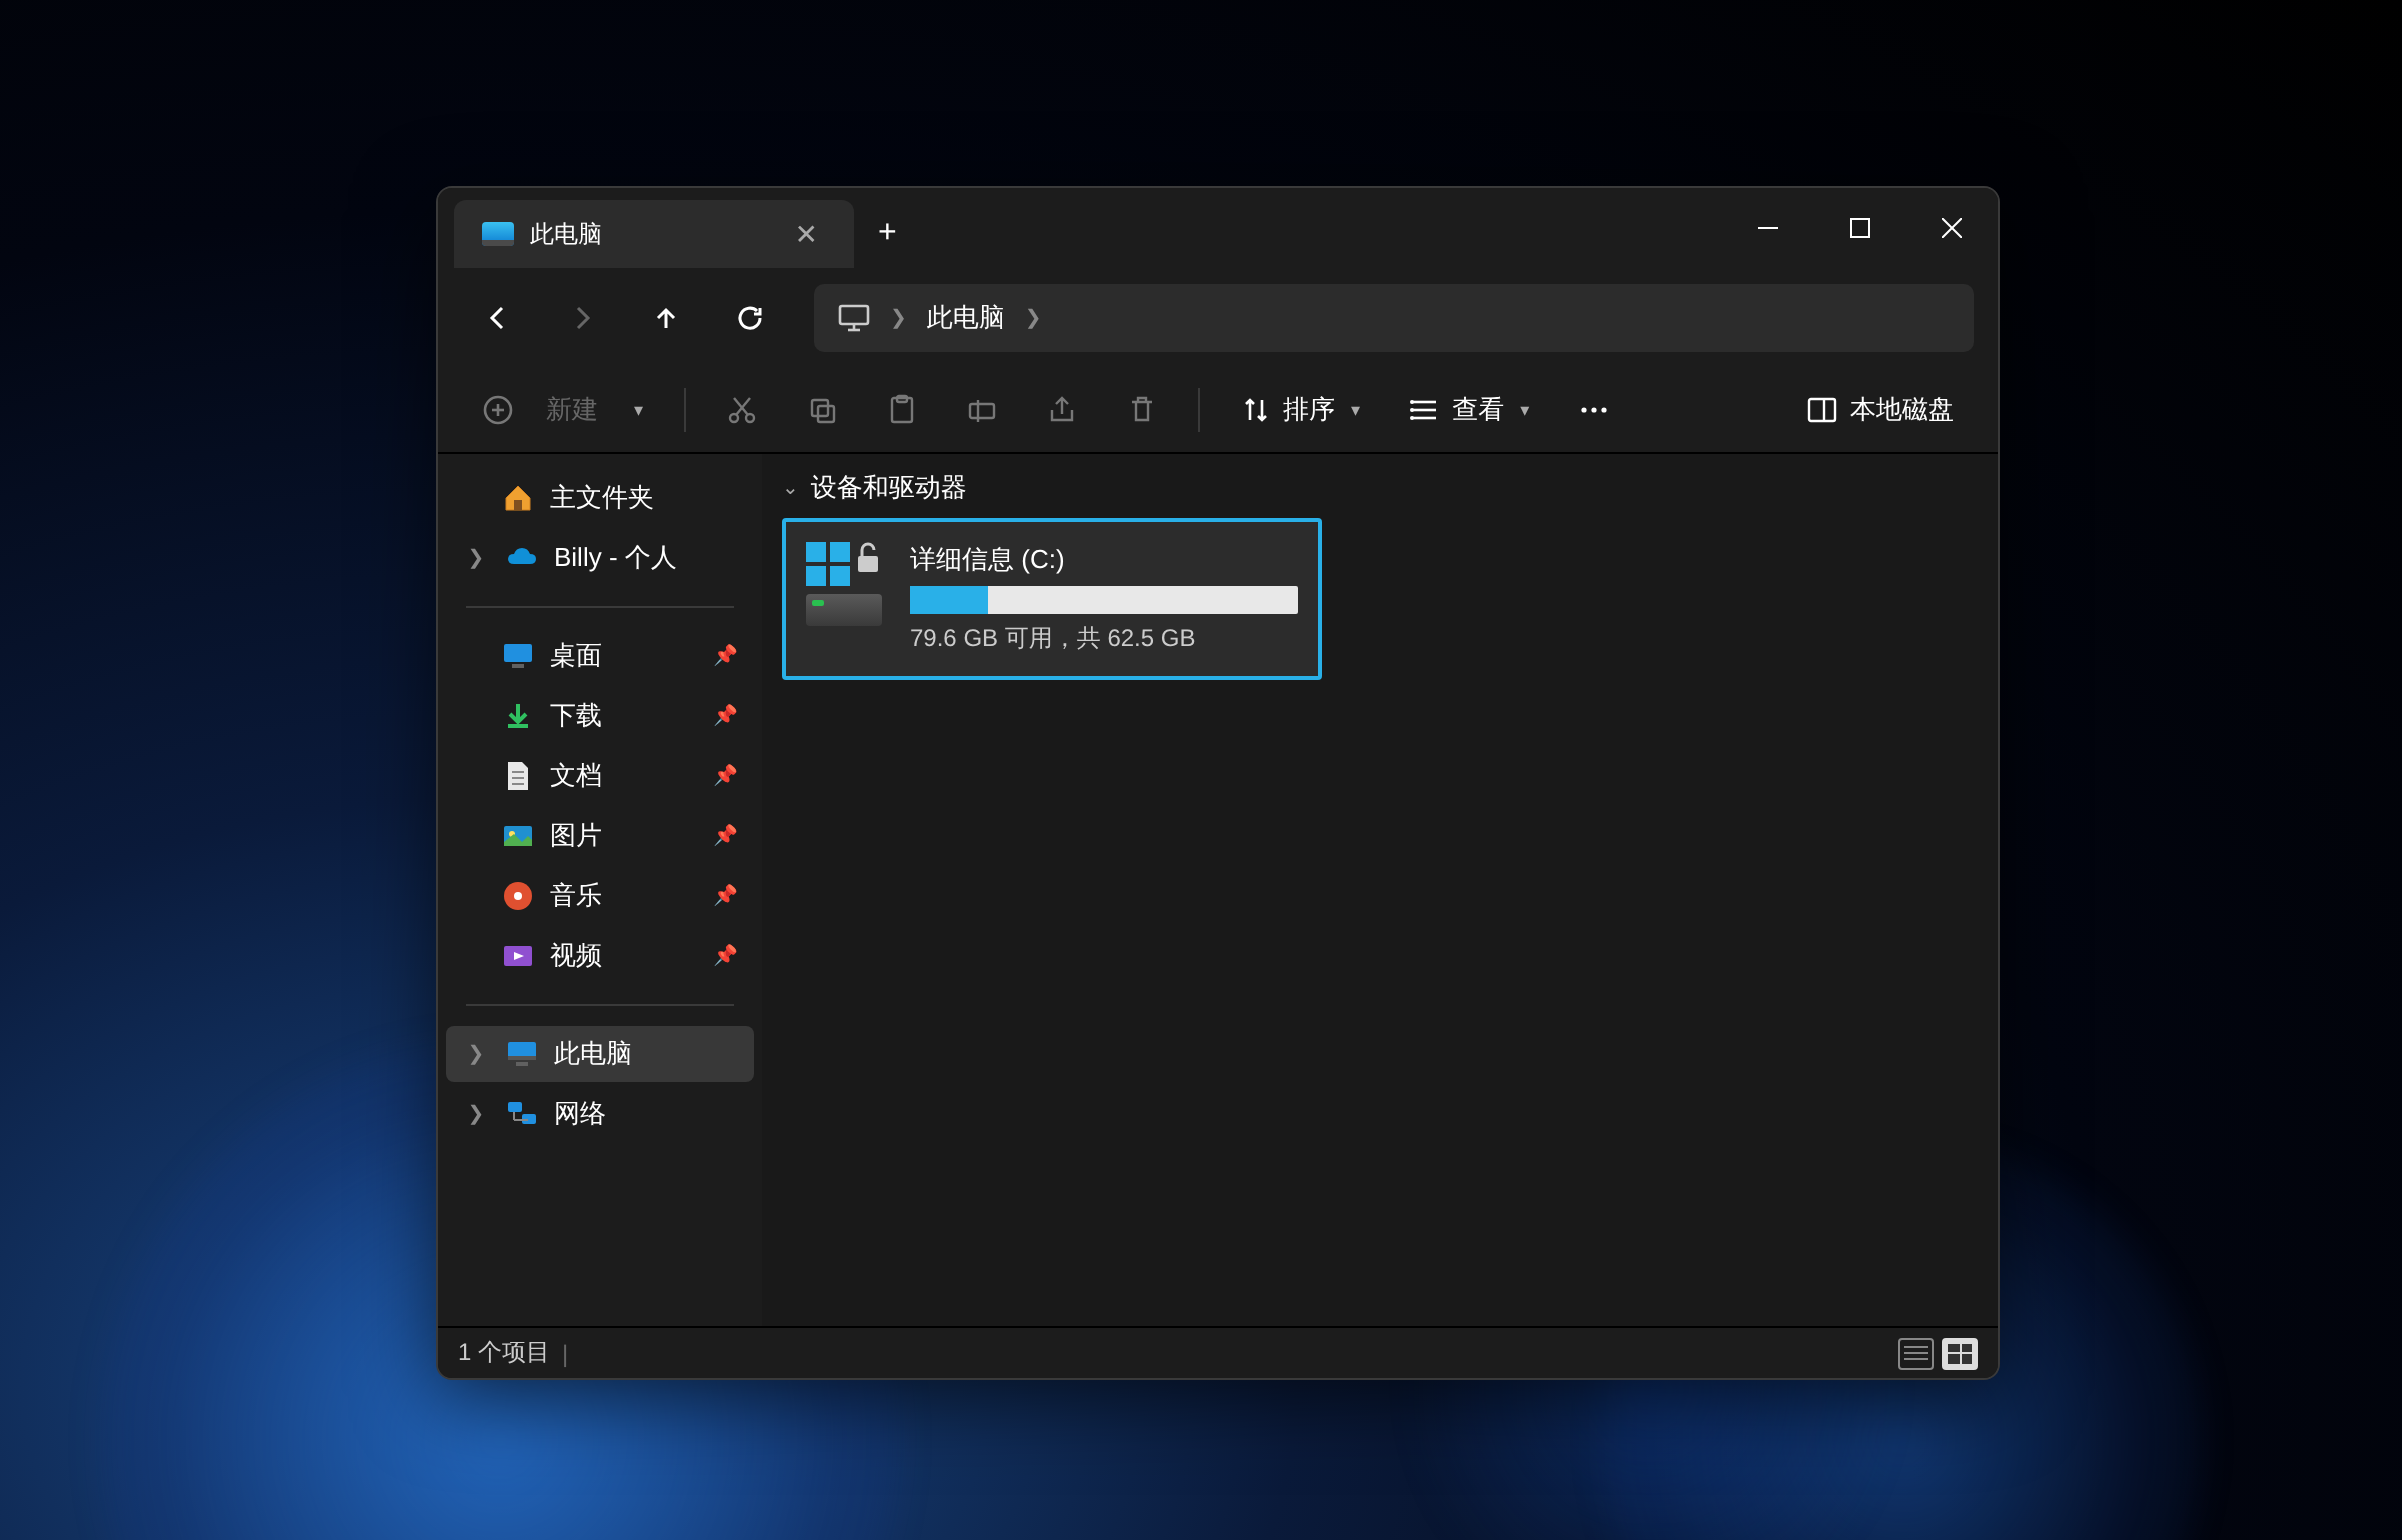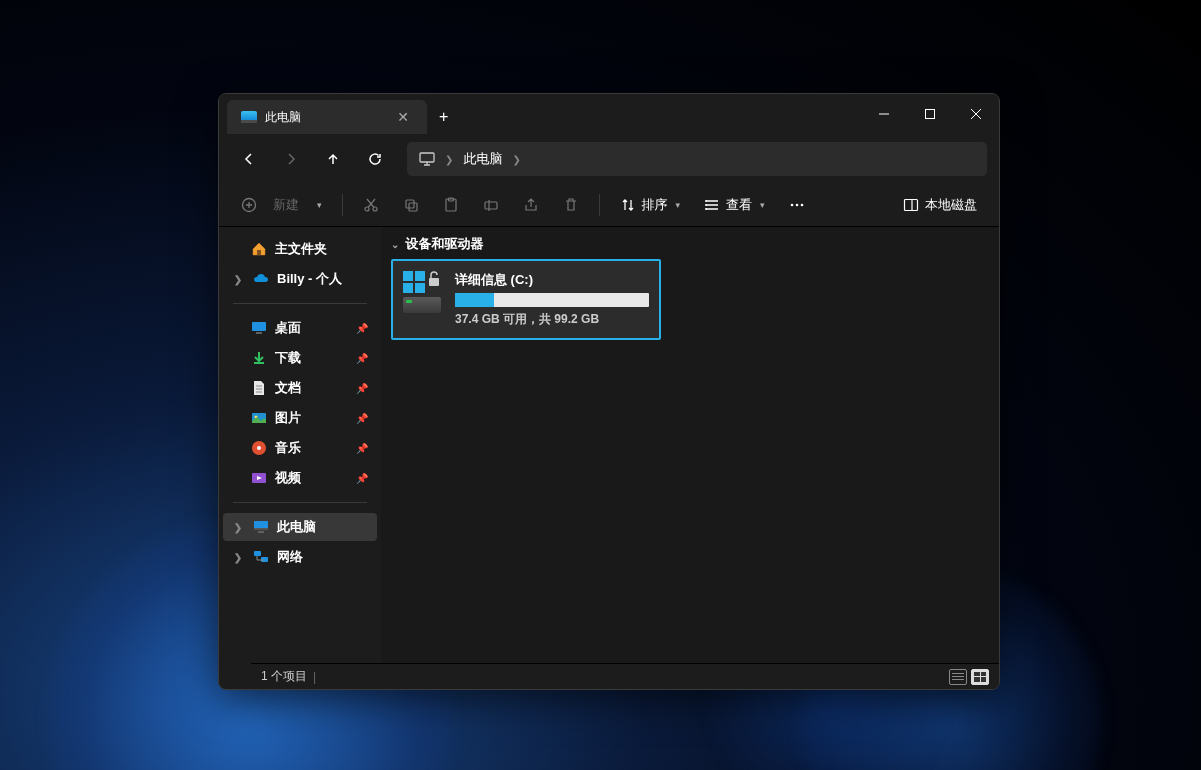--- a/index.html
+++ b/index.html
@@ -40,21 +40,21 @@
 .search-icon { margin-left: auto; color: #aaa; }
 
 .toolbar { display: flex; align-items: center; gap: 4px; padding: 6px 12px; background: #1c1c1c; border-bottom: 1px solid #000; }
 .tb-btn { display: flex; align-items: center; gap: 6px; padding: 6px 10px; color: #fff; font-size: 13px; border-radius: 4px; cursor: pointer; }
 .tb-btn.dim { color: #666; gap: 16px; }
 .tb-sep { width: 1px; height: 22px; background: #3a3a3a; margin: 0 6px; }
 .tb-spacer { flex: 1; }
 .tb-icon { width: 16px; height: 16px; display: flex; align-items: center; justify-content: center; }
 .chev-sm { font-size: 9px; color: #aaa; margin-left: 2px; }
 
-.body-area { flex: 1; display: flex; min-height: 0; font-weight: bold; }
+.body-area { flex: 1; display: flex; min-height: 0; }
 .sidebar { width: 162px; background: #1c1c1c; padding: 8px 4px; overflow-y: auto; display: flex; flex-direction: column; gap: 2px; }
 .side-item { display: flex; align-items: center; gap: 8px; padding: 5px 8px 5px 28px; color: #fff; font-size: 13px; border-radius: 4px; cursor: pointer; position: relative; }
 .side-item.selected { background: #383838; }
 .side-item.with-chevron { padding-left: 8px; }
 .side-chev { width: 14px; text-align: center; color: #888; font-size: 10px; }
 .side-icon { width: 16px; height: 16px; display: flex; align-items: center; justify-content: center; flex-shrink: 0; }
 .side-pin { margin-left: auto; color: #666; font-size: 10px; }
 .side-divider { height: 1px; background: #3a3a3a; margin: 8px 10px; }
 
 .content { flex: 1; background: #191919; padding: 4px 10px; position: relative; overflow: auto; }
@@ -66,21 +66,21 @@
 .drive-win div { background: #29b0e8; }
 .drive-lock { position: absolute; top: 0; right: 4px; width: 14px; height: 16px; }
 .drive-hw { position: absolute; bottom: 0; left: 0; width: 38px; height: 16px; background: linear-gradient(#5a5a5a, #3a3a3a); border-radius: 2px; }
 .drive-hw::before { content:""; position:absolute; top:3px; left:3px; width:6px; height:3px; background:#2ac050; border-radius:1px;}
 .drive-info { flex: 1; display: flex; flex-direction: column; gap: 4px; }
 .drive-name { color: #fff; font-size: 13px; }
 .drive-bar { width: 100%; height: 14px; background: #e8e8e8; position: relative; border-radius: 1px; }
 .drive-bar-fill { position: absolute; top: 0; left: 0; bottom: 0; background: #29b0e8; }
 .drive-sub { color: #ccc; font-size: 12px; }
 
-.statusbar { display: flex; align-items: center; padding: 4px 10px; background: #1c1c1c; border-top: 1px solid #000; color: #ccc; font-size: 12px; height: 26px; margin-left: 32px; }
+.statusbar { display: flex; align-items: center; padding: 4px 10px; background: #1c1c1c; border-top: 1px solid #000; color: #ccc; font-size: 12px; height: 26px; }
 .status-right { margin-left: auto; display: flex; gap: 4px; }
 .view-toggle { width: 18px; height: 16px; border: 1px solid #888; border-radius: 2px; cursor: pointer; }
 .view-toggle.active { background: #ddd; border-color: #ddd; }
 
 svg { display: block; }
 </style>
 </head>
 <body>
 
 <div class="bloom-shape bloom1"></div>
@@ -383,21 +383,21 @@
               <path d="M4 7 V4 a3 3 0 0 1 6 0" fill="none" stroke="#ccc" stroke-width="1.5"></path>
               <rect x="2" y="7" width="10" height="8" rx="1" fill="#ccc"></rect>
             </svg>
           <div class="drive-hw"></div>
         </div>
         <div class="drive-info">
           <div class="drive-name">详细信息 (C:)</div>
           <div class="drive-bar">
             <div class="drive-bar-fill" id="drive-fill" style="width: 20%;"></div>
           </div>
-          <div class="drive-sub">37.4 GB 可用，共 99.2 GB</div>
+          <div class="drive-sub">79.6 GB 可用，共 62.5 GB</div>
         </div>
       </div>
     </div>
   </div>
 
   <div class="statusbar">
     <span>1 个项目</span>
     <span style="margin-left:6px;color:#666">|</span>
     <div class="status-right">
       <div class="view-toggle" style="display:flex;flex-direction:column;justify-content:space-evenly;padding:2px;">

